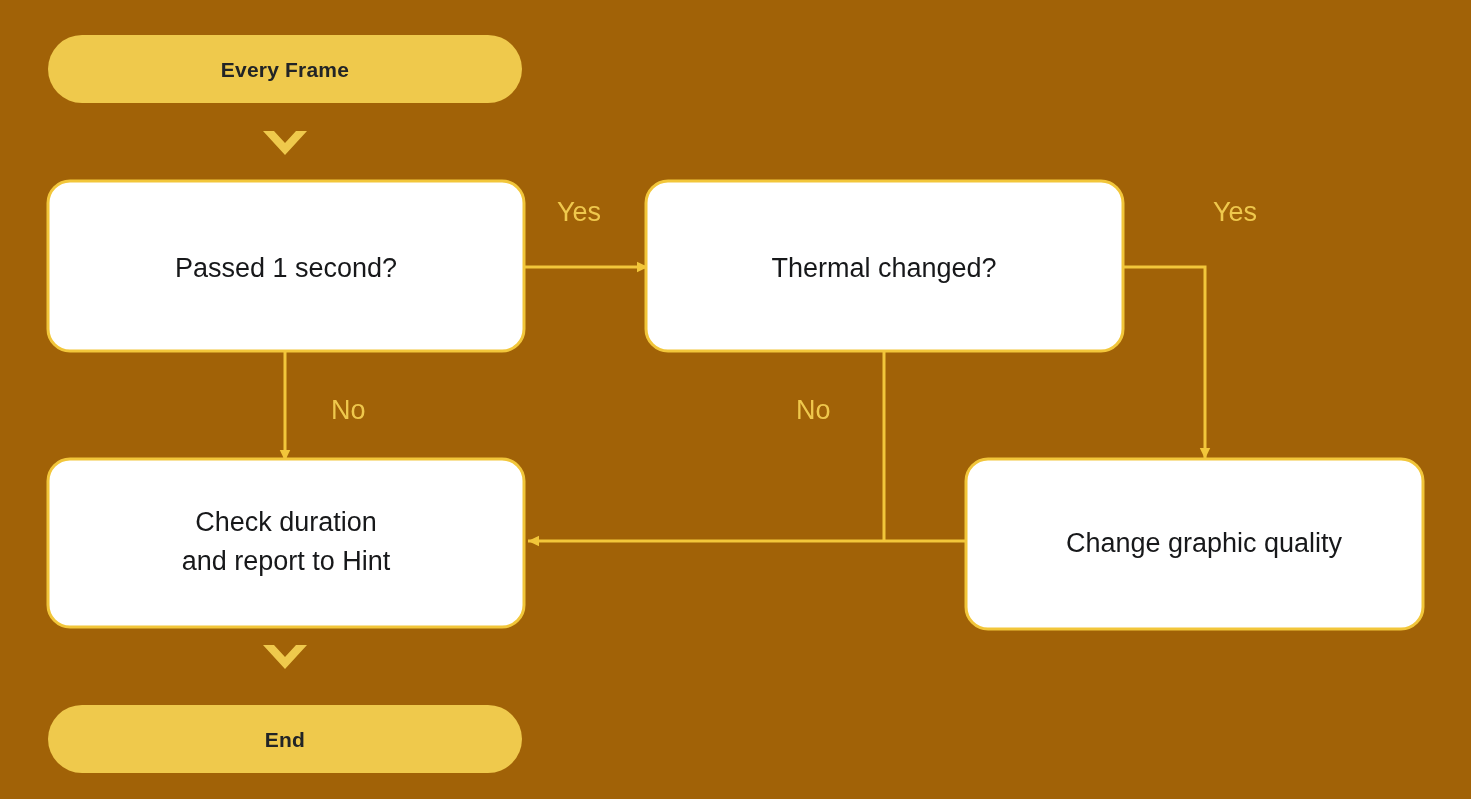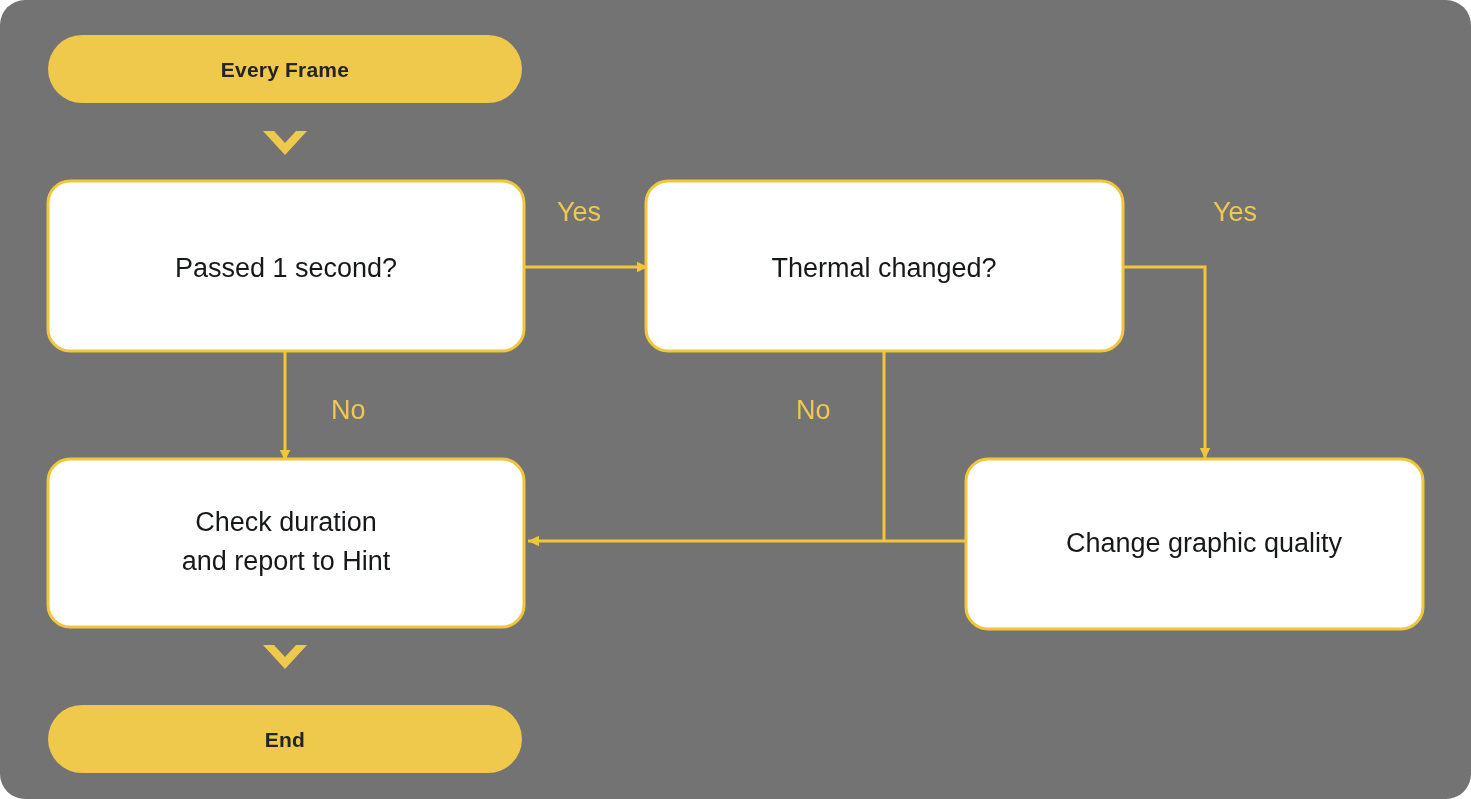--- a/index.html
+++ b/index.html
@@ -10,22 +10,21 @@
   body {
     width: 1471px;
     height: 799px;
     overflow: hidden;
     font-family: "Liberation Sans", sans-serif;
   }
   #flow-root {
     position: relative;
     width: 1471px;
     height: 799px;
-    background: #737373;
-    border-radius: 25px;
+    background: #a16207;
   }
   svg.flow-svg {
     position: absolute;
     left: 0;
     top: 0;
     width: 1471px;
     height: 799px;
     display: block;
   }
   .term-text {

